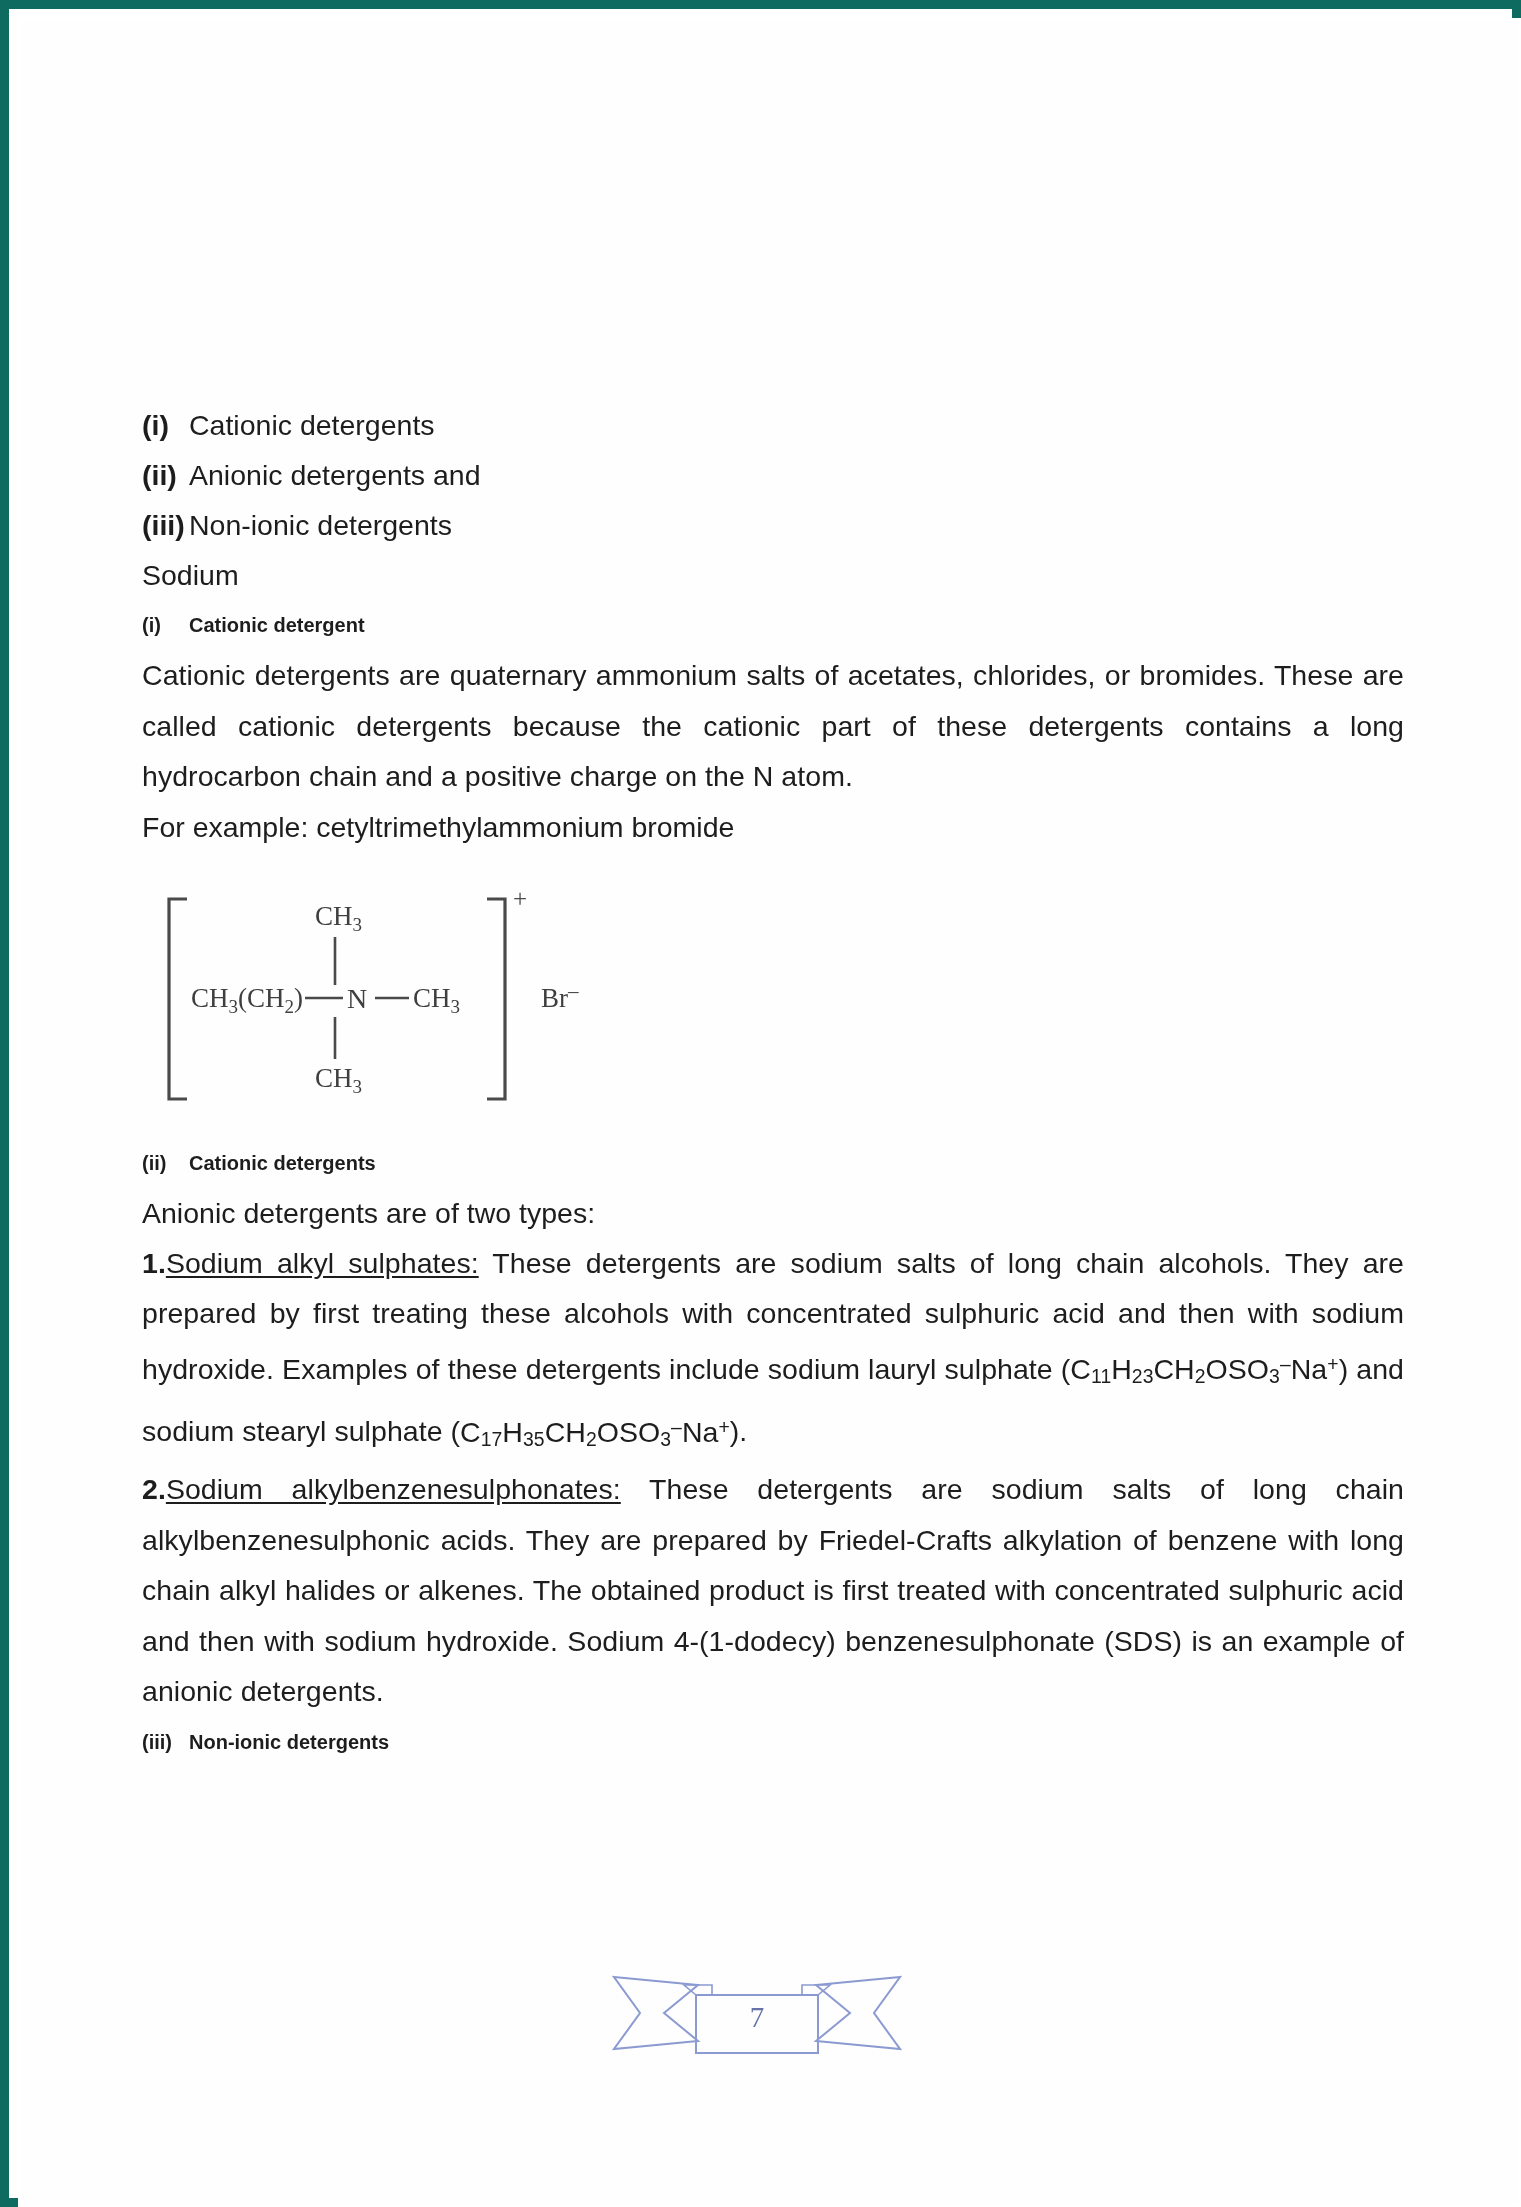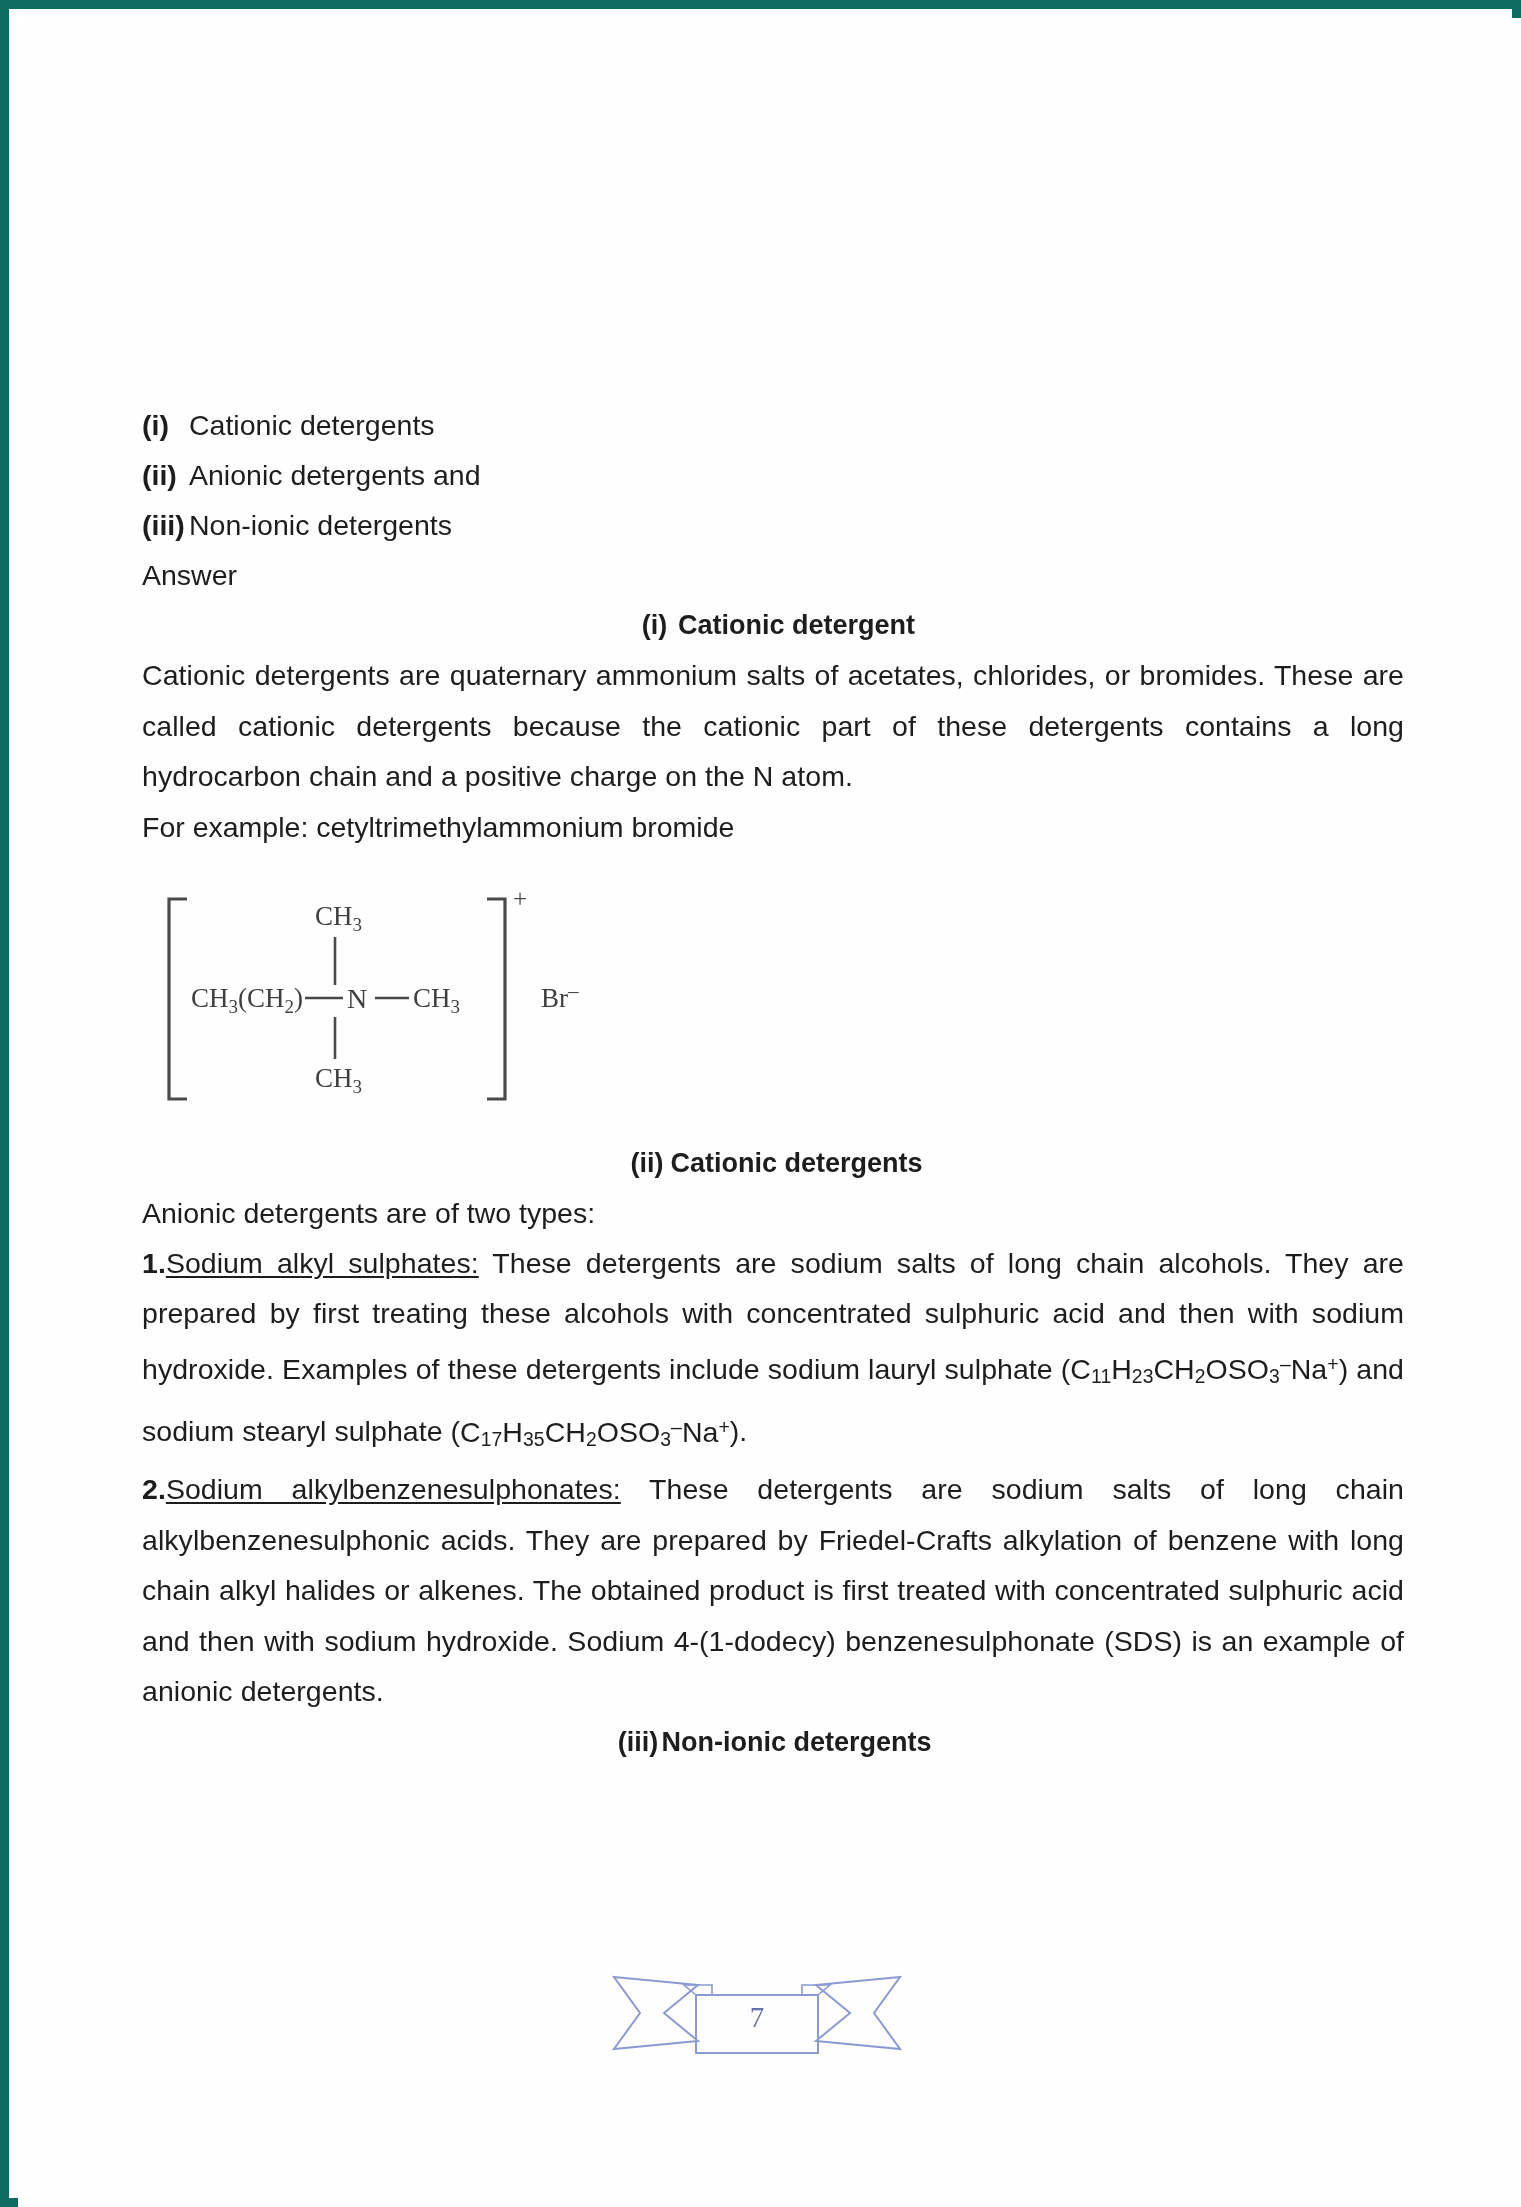--- a/index.html
+++ b/index.html
@@ -71,26 +71,25 @@
   .roman-row .rn-iii { width: 47px; }
   .roman-row .rtxt { font-weight: normal; }
 
   .plain-line {
     font-size: 28.5px;
     line-height: 50px;
     color: #1d1d1d;
   }
 
   .head-row {
-    font-size: 27px;
+    font-size: 20px;
     line-height: 50px;
     color: #1d1d1d;
     font-weight: bold;
     white-space: nowrap;
-    text-align: center;
   }
   .head-row .rn { display: inline-block; }
   .head-row .rn.w-i   { width: 47px; }
   .head-row .rn.w-ii  { width: 47px; }
   .head-row .rn.w-iii { width: 47px; }
 
   .numlabel { font-weight: bold; }
   .uline { text-decoration: underline; text-underline-offset: 3px; }
 
   sub { font-size: 0.68em; vertical-align: -0.22em; }
@@ -149,21 +148,21 @@
   <div class="roman-row">
     <span class="rn rn-i">(i)</span><span class="rtxt">Cationic detergents</span>
   </div>
   <div class="roman-row">
     <span class="rn rn-ii">(ii)</span><span class="rtxt">Anionic detergents and</span>
   </div>
   <div class="roman-row">
     <span class="rn rn-iii">(iii)</span><span class="rtxt">Non-ionic detergents</span>
   </div>
 
-  <div class="plain-line">Answer</div>
+  <div class="plain-line">Sodium</div>
 
   <div class="head-row">
     <span class="rn w-i">(i)</span><span>Cationic detergent</span>
   </div>
 
   <p class="para">Cationic detergents are quaternary ammonium salts of acetates, chlorides, or bromides. These are called cationic detergents because the cationic part of these detergents contains a long hydrocarbon chain and a positive charge on the N atom.</p>
 
   <div class="plain-line">For example: cetyltrimethylammonium bromide</div>
 
   <div id="figure">

